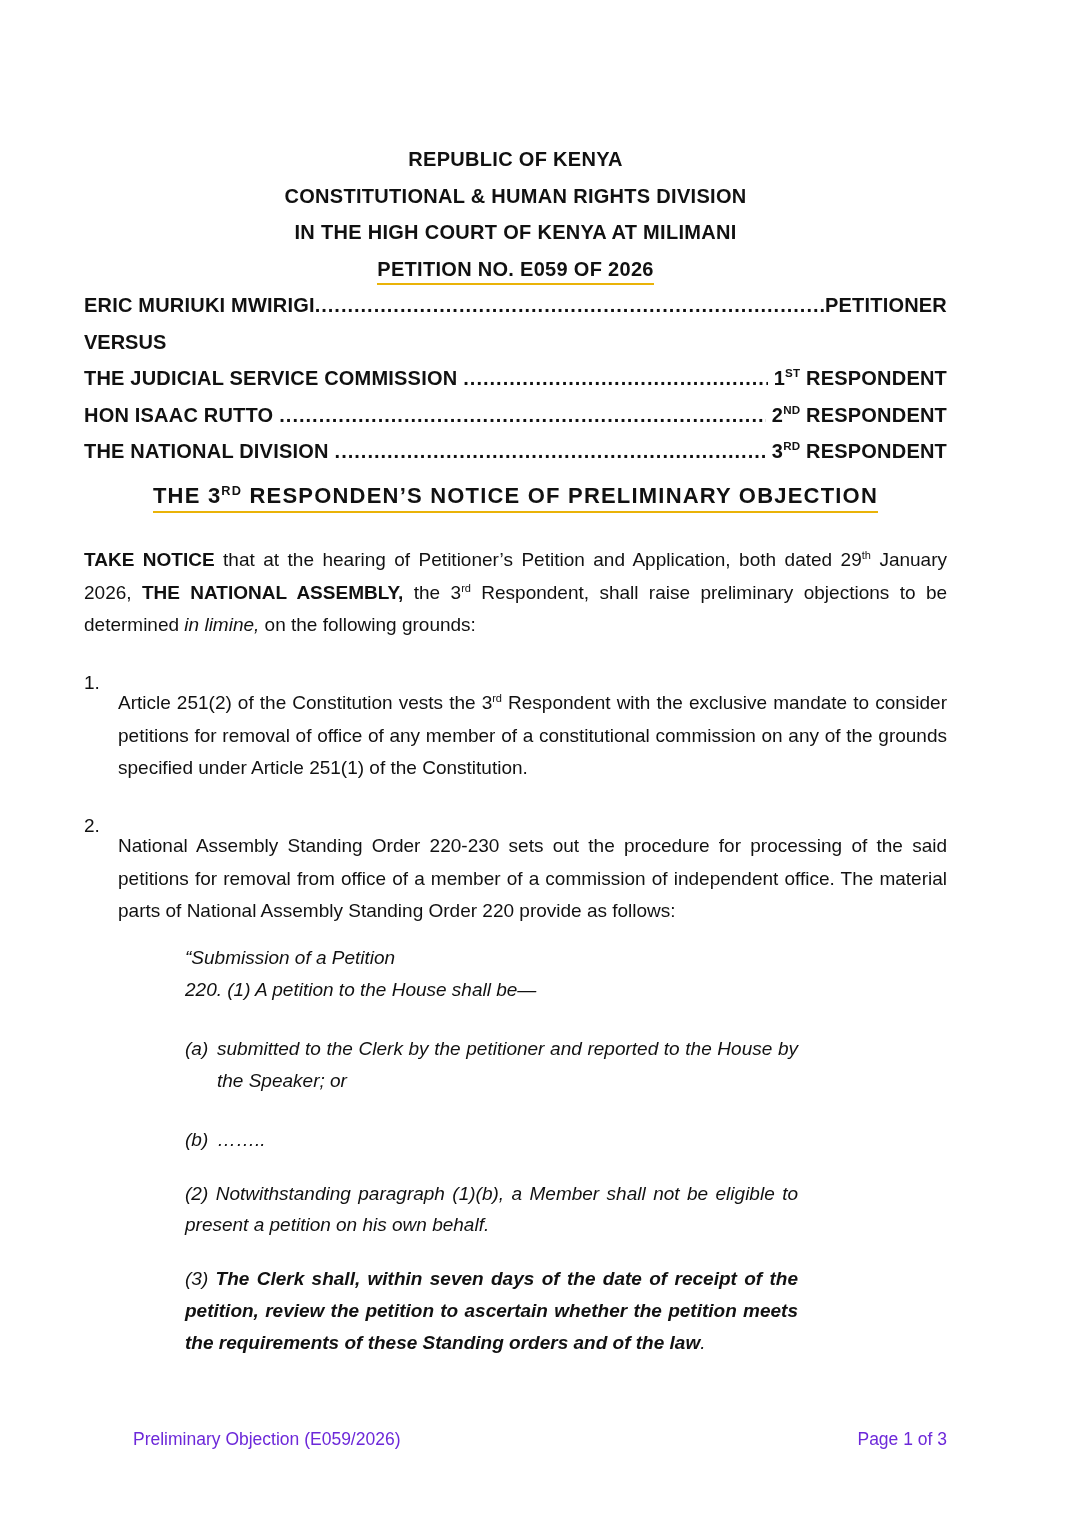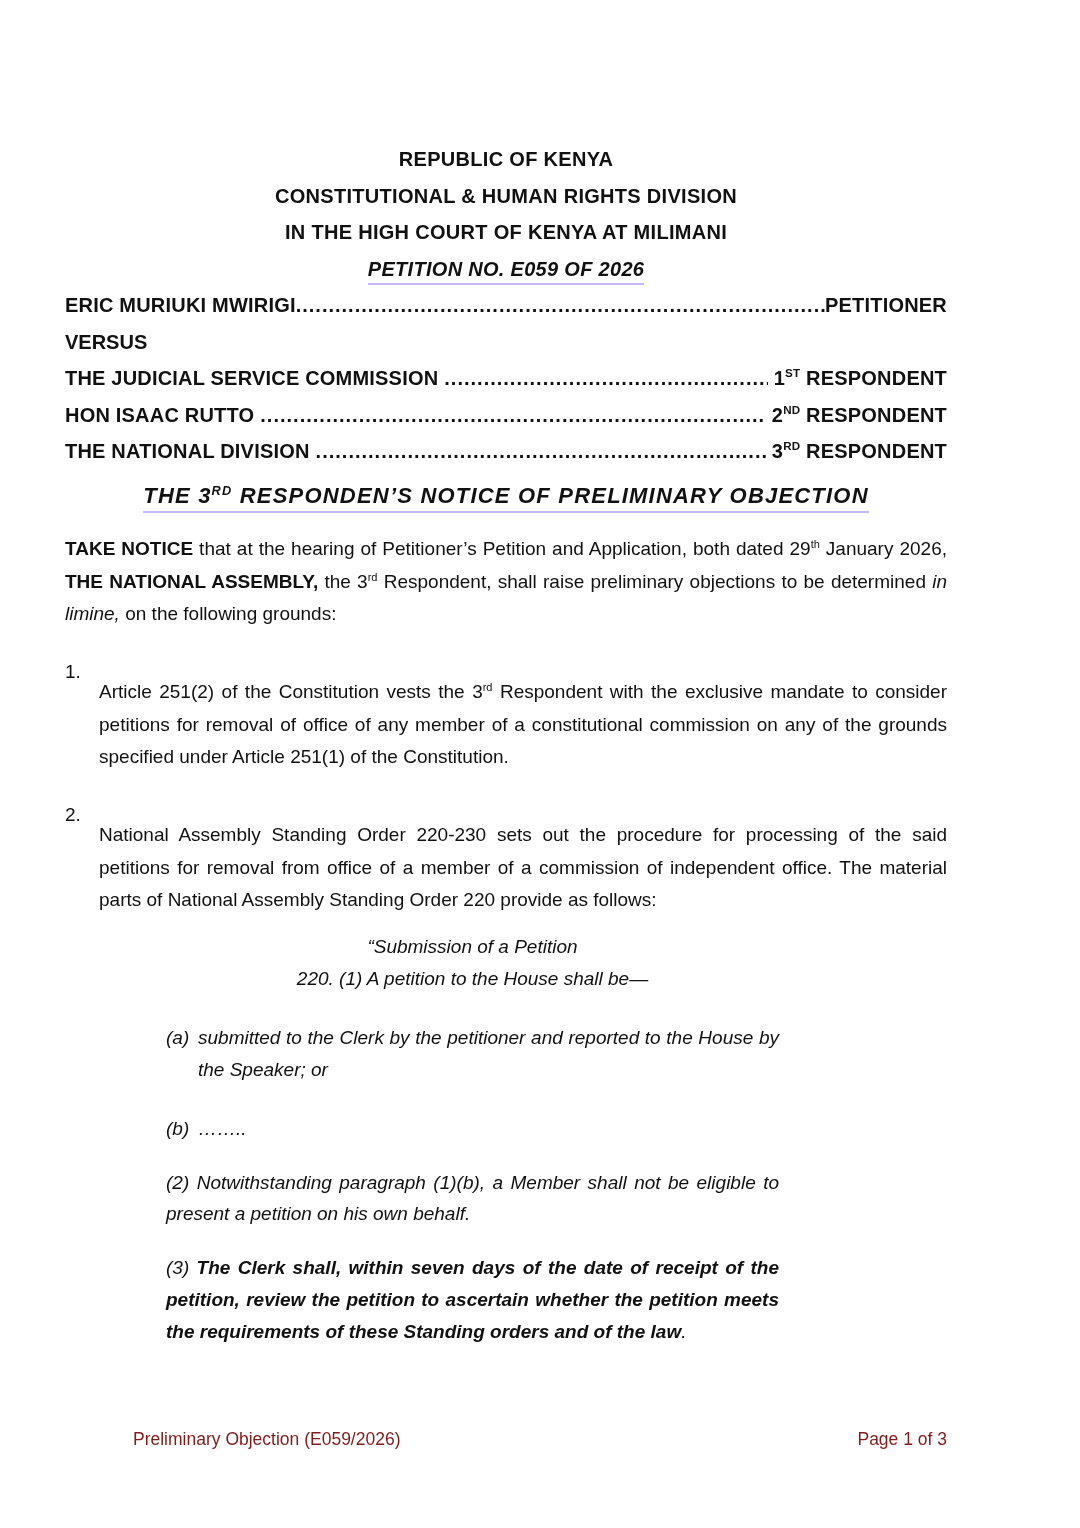--- a/index.html
+++ b/index.html
@@ -5,40 +5,39 @@
   * { box-sizing: border-box; }
   html, body { margin: 0; padding: 0; background: #ffffff; }
   .page {
     position: relative;
     width: 1080px;
     height: 1528px;
     margin: 0 auto;
     background: #ffffff;
     color: #111111;
     font-family: "Liberation Sans", sans-serif;
-    padding: 141px 133px 0 65px;
+    padding: 141px 133px 0 84px;
     overflow: hidden;
   }
   sup { font-size: 0.58em; line-height: 0; }
 
   
   .hdr-line {
     text-align: center;
     font-weight: bold;
     font-size: 20px;
     line-height: 36.5px;
     letter-spacing: 0.3px;
     white-space: nowrap;
   }
   .underline-block {
     display: inline-block;
-    border-bottom: 2px solid #c4b5fd;
+    border-bottom: 2px solid #eab308;
     padding-bottom: 1px;
     line-height: 1.25;
-    font-style: italic;
   }
 
   
   .party-row {
     display: flex;
     align-items: baseline;
     font-weight: bold;
     font-size: 20px;
     line-height: 36.5px;
     letter-spacing: 0.2px;
@@ -73,21 +72,21 @@
     font-size: 19px;
     margin-top: 9px;
     line-height: 1.4;
   }
 
   
   .body-para {
     font-size: 19px;
     line-height: 1.72;
     text-align: justify;
-    margin-top: 20px;
+    margin-top: 31px;
   }
   .b { font-weight: bold; }
   .i { font-style: italic; }
 
   .ground {
     display: flex;
     margin-top: 25px;
     font-size: 19px;
     line-height: 1.72;
   }
@@ -96,36 +95,36 @@
 
   
   .quote {
     margin-left: 101px;
     width: 613px;
     font-style: italic;
     font-size: 19px;
     line-height: 1.68;
     margin-top: 14px;
   }
-  .quote-line { white-space: nowrap; text-align: center; }
+  .quote-line { white-space: nowrap; }
   .quote-item { display: flex; margin-top: 27px; }
   .quote-item-label { flex: 0 0 32px; }
   .quote-item-text { flex: 1 1 auto; text-align: justify; }
   .quote-para { margin-top: 22px; text-align: justify; }
 
   
   .footer {
     position: absolute;
     left: 133px;
     right: 133px;
     bottom: 78px;
     display: flex;
     justify-content: space-between;
     font-size: 17.5px;
-    color: #7f1d1d;
+    color: #6d28d9;
   }
 </style>
 </head>
 <body>
 
 <div class="page">
 
   <div class="hdr-line">REPUBLIC OF KENYA</div>
   <div class="hdr-line">CONSTITUTIONAL &amp; HUMAN RIGHTS DIVISION</div>
   <div class="hdr-line">IN THE HIGH COURT OF KENYA AT MILIMANI</div>

